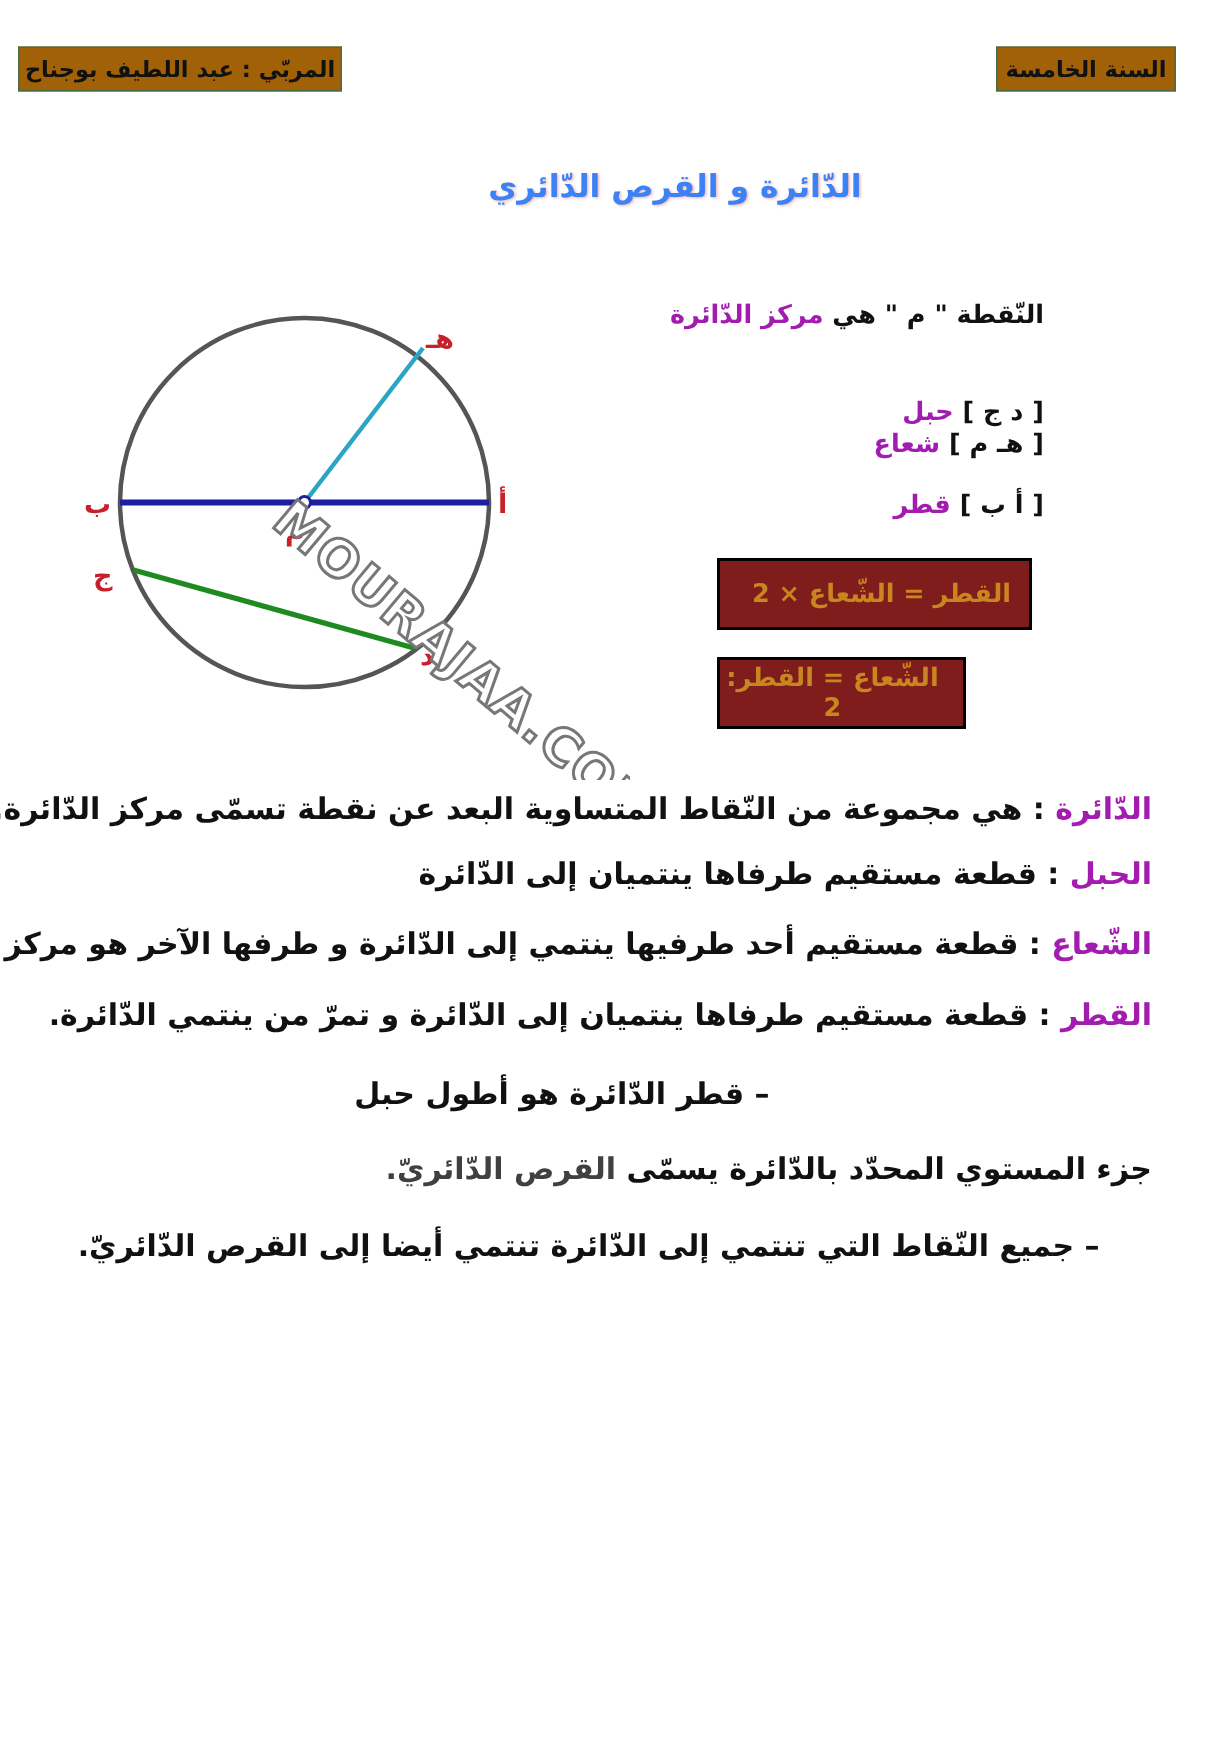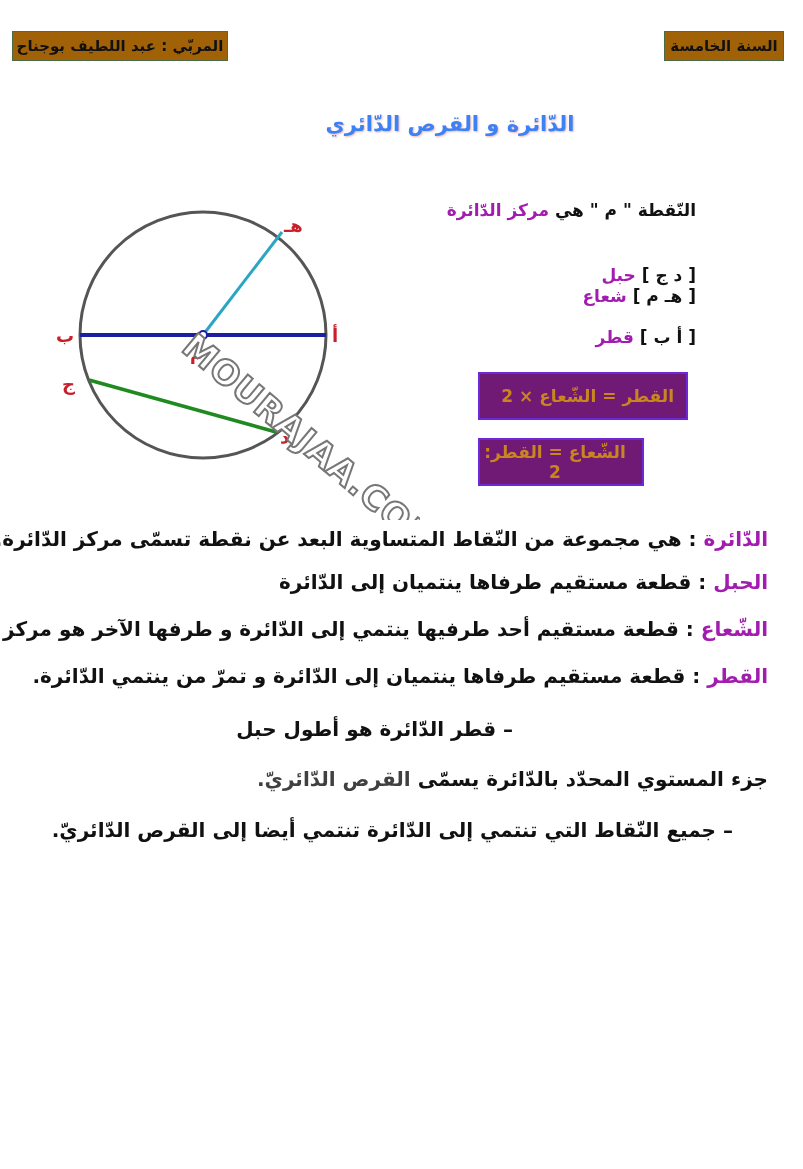--- a/index.html
+++ b/index.html
@@ -7,21 +7,21 @@
            font-family: "DejaVu Sans", sans-serif; color: #111; }
     .tag { position: absolute; background: #a16207; border: 1.5px solid #4a6a4a;
            font-weight: bold; font-size: 15px; direction: rtl; text-align: center;
            line-height: 28px; height: 28px; }
     .title { position: absolute; left: 300px; top: 112px; width: 300px; text-align: center;
              direction: rtl; font-weight: bold; font-size: 21px; color: #3b82f6;
              text-shadow: 1px 1px 2px rgba(200,40,40,0.35); }
     .line { position: absolute; right: 107px; direction: rtl; font-weight: bold; font-size: 17px; white-space: nowrap; }
     .red { color: #a21caf; }
     .orange { color: #404040; }
-    .box { position: absolute; border: 2px solid #6d28d9; background: #701a75; direction: rtl;
+    .box { position: absolute; border: 2px solid #000000; background: #7f1d1d; direction: rtl;
            font-weight: bold; font-size: 17px; color: #c9861f; display: flex; align-items: center; padding-right: 12px; box-sizing: border-box; }
     .def { position: absolute; direction: rtl; font-weight: bold; font-size: 20px; white-space: nowrap; }
     .lbl { font-size: 18px; fill: #c8202a; font-weight: bold; font-family: "DejaVu Sans", sans-serif; }
     .wm { font-family: "DejaVu Sans", sans-serif; font-weight: bold; font-size: 34px; fill: #ffffff; stroke: #777; stroke-width: 2; letter-spacing: 1px; }
   </style>
 </head>
 <body>
 
 <div class="tag" style="left:664px; top:31px; width:118px;">السنة الخامسة</div>
 <div class="tag" style="left:12px; top:31px; width:214px;">المربّي : عبد اللطيف بوجناح</div>

